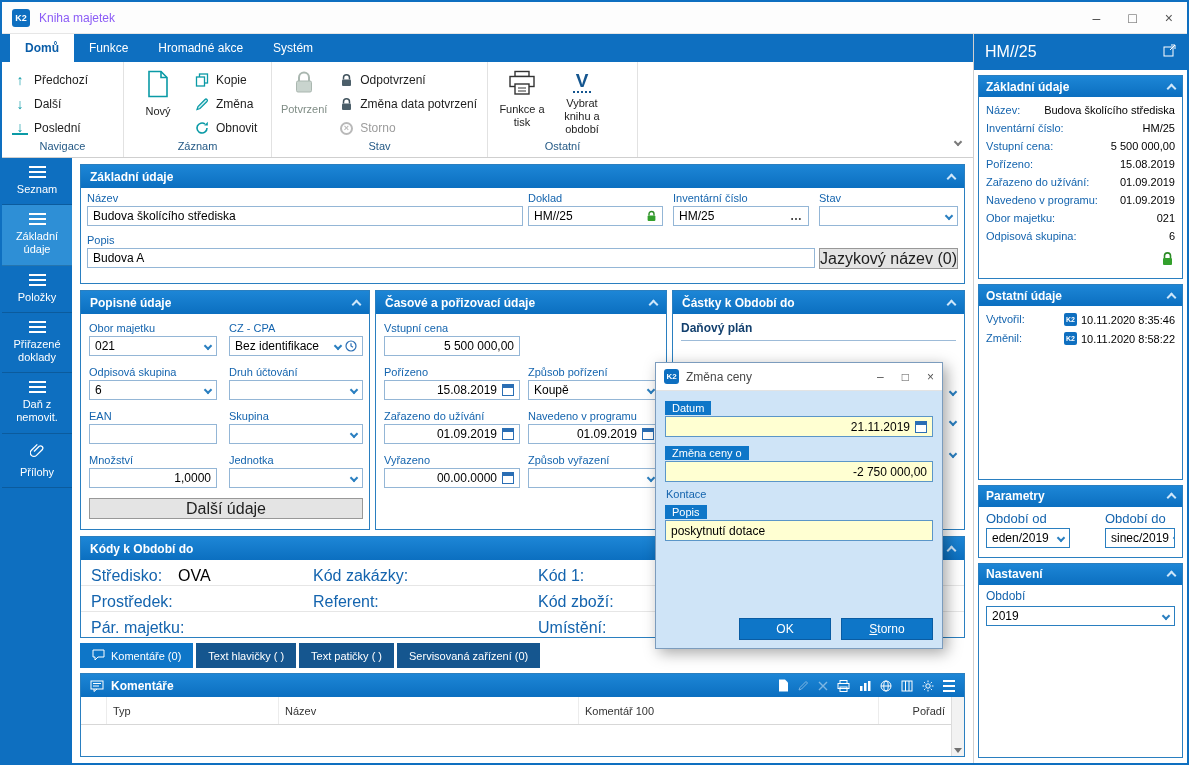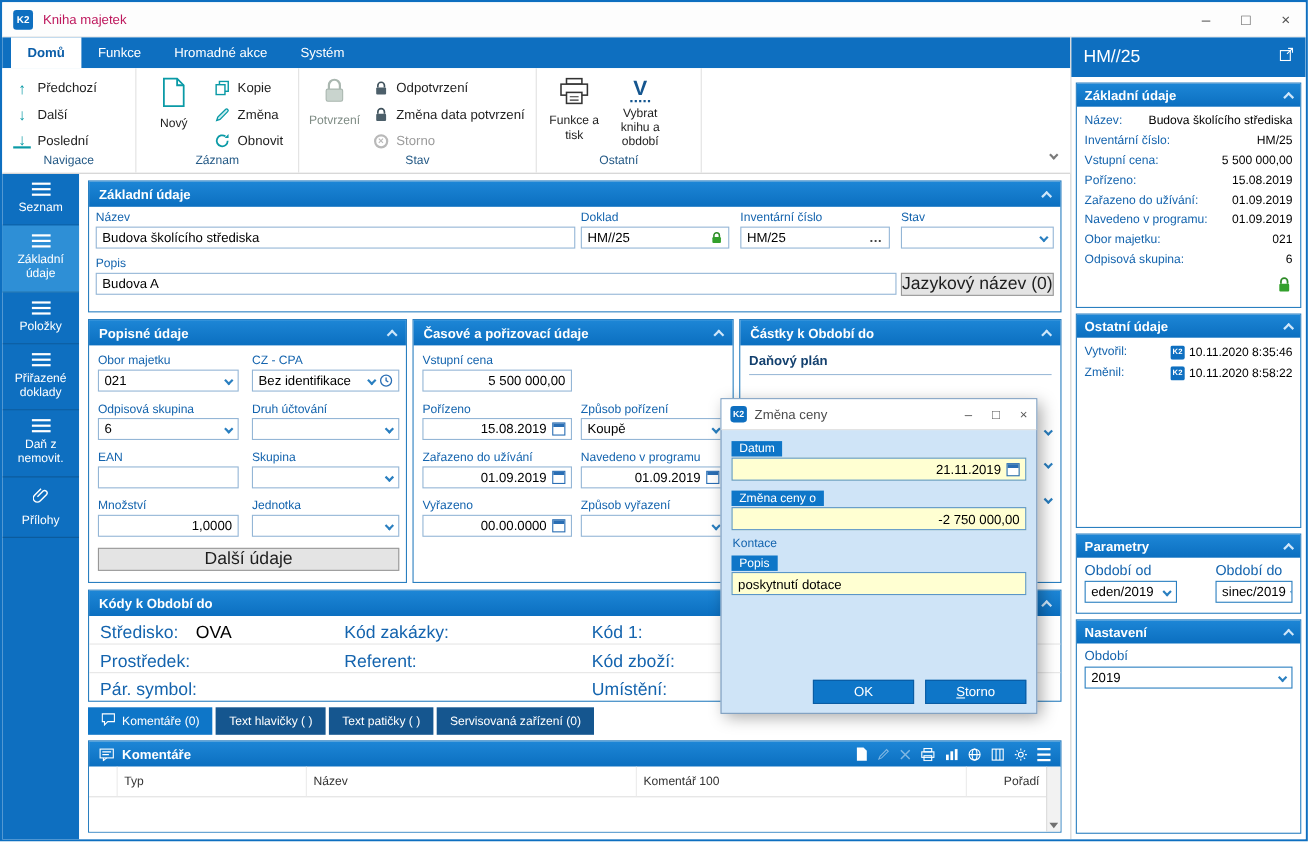--- a/index.html
+++ b/index.html
@@ -2,21 +2,21 @@
 <html><head>
 <meta charset="utf-8">
 <style>
 *{margin:0;padding:0;box-sizing:border-box;}
 html,body{font-family:"Liberation Sans",sans-serif;background:#ffffff;}
 .window{width:1189px;height:765px;border:2px solid #0e6fc0;background:#fff;position:relative;overflow:hidden;display:flex;flex-direction:column;}
 
 .titlebar{height:32px;min-height:32px;display:flex;align-items:center;padding:0 14px 0 10px;background:#fdfdfd;border-bottom:1px solid #e6e6e6;}
 .k2logo{width:18px;height:18px;min-width:18px;background:#0e6fc0;color:#fff;font-size:9px;font-weight:bold;display:flex;align-items:center;justify-content:center;border-radius:3px;}
 .k2logo.sm{width:15px;height:15px;min-width:15px;font-size:8px;}
-.title-text{margin-left:9px;color:#be185d;font-size:12px;}
+.title-text{margin-left:9px;color:#8b5cf6;font-size:12px;}
 .win-controls{margin-left:auto;display:flex;gap:28px;color:#555;font-size:14px;align-items:center;}
 
 .row-main{flex:1;display:flex;min-height:0;}
 .main-col{width:971px;min-width:971px;display:flex;flex-direction:column;}
 
 .tabbar{height:28px;min-height:28px;background:#0e6fc0;display:flex;padding-left:8px;}
 .rtab{padding:0 15px;color:#fff;font-size:12px;display:flex;align-items:center;}
 .rtab.active{background:#fff;color:#0a5da8;font-weight:bold;}
 
 .ribbon{height:96px;min-height:96px;background:#fff;border-bottom:1px solid #cfcfcf;display:flex;position:relative;}
@@ -554,21 +554,21 @@
                 <span class="kvalue" style="left:97px">OVA</span>
                 <span class="klabel" style="left:232px">Kód zakázky:</span>
                 <span class="klabel" style="left:457px">Kód 1:</span>
               </div>
               <div class="krow">
                 <span class="klabel" style="left:10px">Prostředek:</span>
                 <span class="klabel" style="left:232px">Referent:</span>
                 <span class="klabel" style="left:457px">Kód zboží:</span>
               </div>
               <div class="krow">
-                <span class="klabel" style="left:10px">Pár. symbol:</span>
+                <span class="klabel" style="left:10px">Pár. majetku:</span>
                 <span class="klabel" style="left:457px">Umístění:</span>
               </div>
             </div>
           </div>
 
           <div class="btabs">
             <div class="btab active">
               <span>
                 <svg width="13" height="12" viewBox="0 0 13 12">
                     <path d="M1 1 h11 v7 h-6 l-3 3 v-3 h-2 z" fill="none" stroke="#fff"></path>

